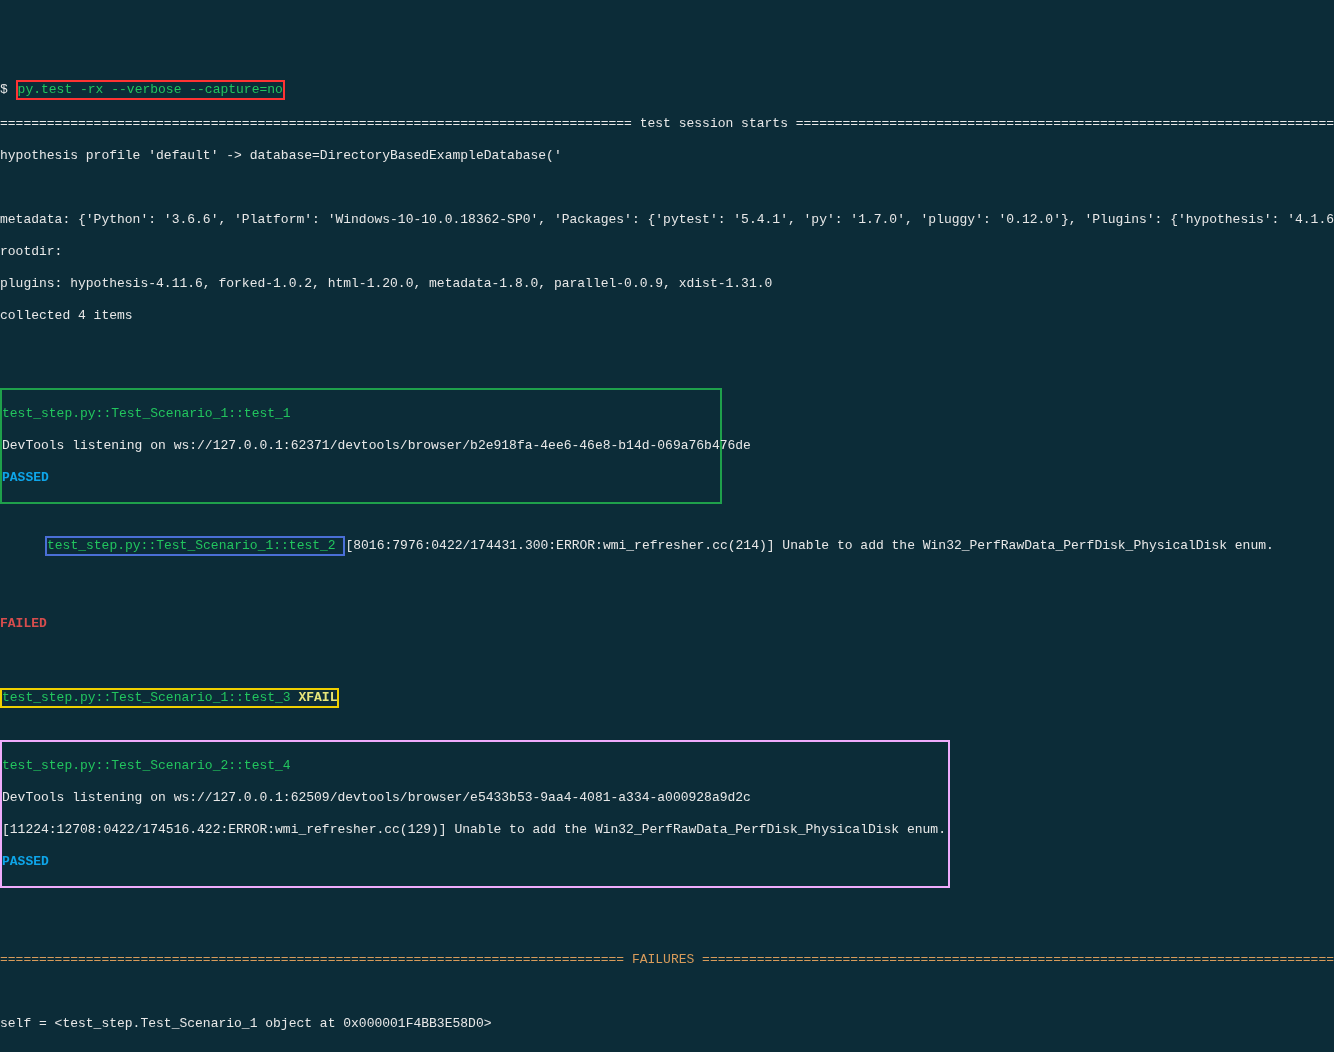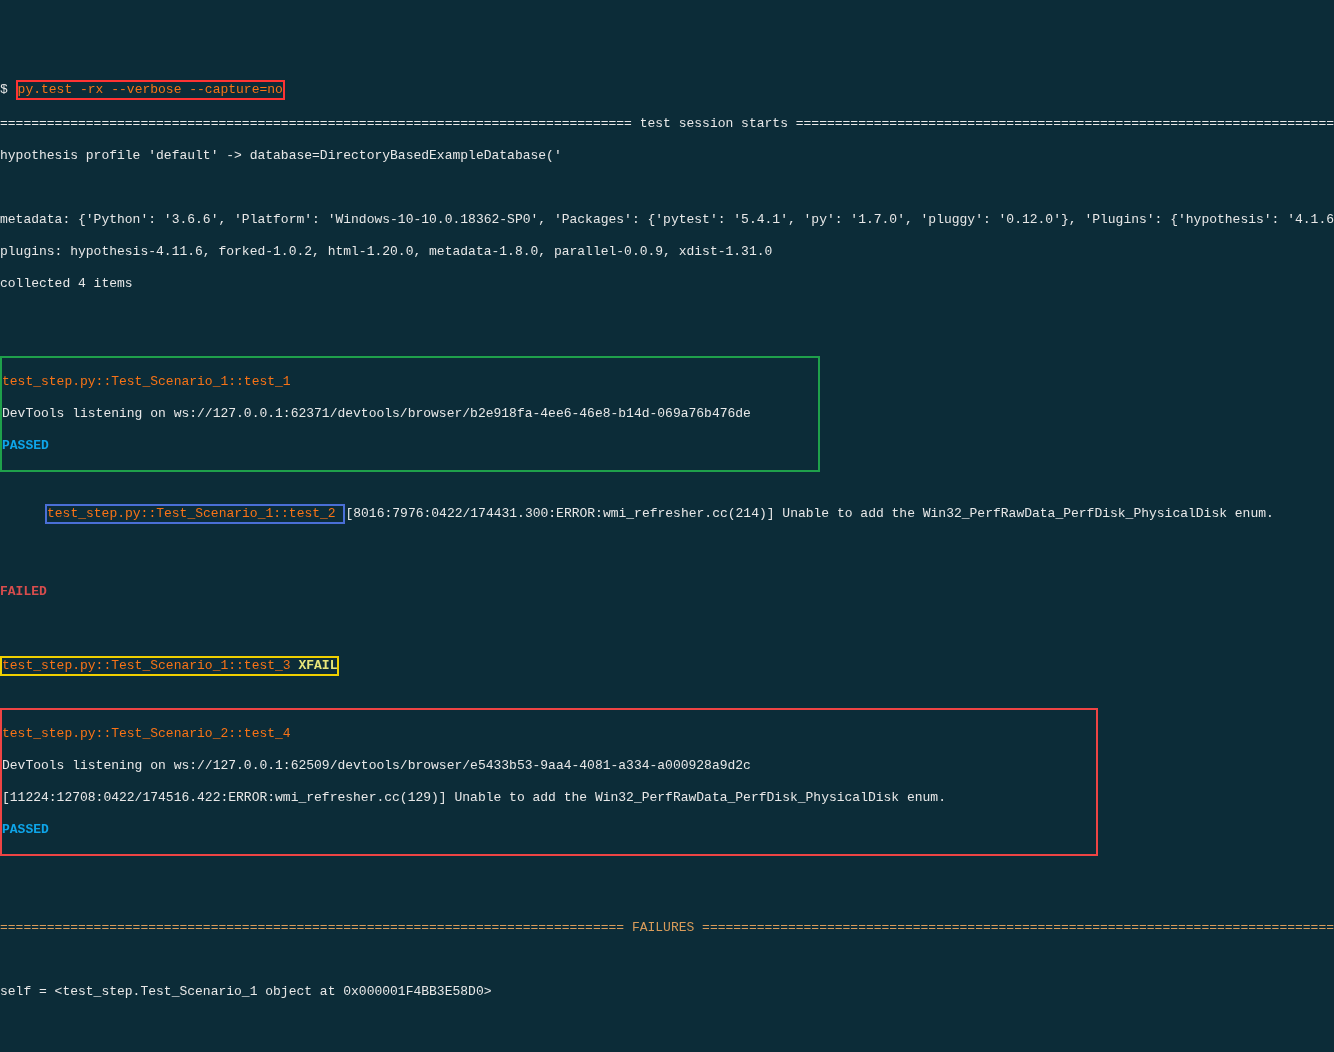--- a/index.html
+++ b/index.html
@@ -7,54 +7,55 @@
     background: #0c2c38;
     color: #d4d4d4;
     font-family: "Consolas", "Courier New", monospace;
     font-size: 13px;
     line-height: 16px;
     white-space: pre;
     overflow-x: auto;
     width: 1334px;
     padding-bottom: 10px;
   }
-  .cyan { color: #f97316; }
+  .cyan { color: #22c55e; }
   .white { color: #e8e8e8; }
   .orange { color: #d99c5b; }
   .yellow { color: #e8e67a; font-weight: bold; }
   .greenbold { color: #0ea5e9; font-weight: bold; }
   .redbold { color: #d84d4d; font-weight: bold; margin-top: 44px; }
   .line { display: block; }
   .box-red { border: 2px solid #ff3333; display: inline-block; }
   .box-blue { border: 2px solid #4a6fd6; display: inline-block; margin-left: 45px; }
   .box-yellow { border: 2px solid #f0d000; display: inline-block; margin-top: 24px; }
 
   
   .box-green-wide {
-    border: 2px solid #ef4444;
+    border: 2px solid #f0abfc;
     display: block;
-    width: 1098px;
+    width: 950px;
   }
   .box-green-wide2 {
     border: 2px solid #1fa04b;
     display: block;
-    width: 820px;
+    width: 722px;
   }
 </style>
 </head>
 <body>
 
 
 
 <div>
 <span class="line"><span class="white">$ </span><span class="box-red"><span class="cyan">py.test -rx --verbose --capture=no</span></span></span>
 <span class="line white">================================================================================= test session starts ==================================================================================</span>
 <span class="line white">hypothesis profile 'default' -&gt; database=DirectoryBasedExampleDatabase('</span>
 <span class="line">&nbsp;</span>
 <span class="line white">metadata: {'Python': '3.6.6', 'Platform': 'Windows-10-10.0.18362-SP0', 'Packages': {'pytest': '5.4.1', 'py': '1.7.0', 'pluggy': '0.12.0'}, 'Plugins': {'hypothesis': '4.1.6', 'forked': '1.0.2', 'html': '1.20.0', 'metadata': '1.8.0', 'parallel': '0.0.9', 'xdist': '1.31.0'}}</span>
+<span class="line white">rootdir:</span>
 <span class="line white">plugins: hypothesis-4.11.6, forked-1.0.2, html-1.20.0, metadata-1.8.0, parallel-0.0.9, xdist-1.31.0</span>
 <span class="line white">collected 4 items</span>
 <span class="line">&nbsp;</span>
 
 <div class="box-green-wide2">
 <span class="line cyan">test_step.py::Test_Scenario_1::test_1</span>
 <span class="line white">DevTools listening on ws://127.0.0.1:62371/devtools/browser/b2e918fa-4ee6-46e8-b14d-069a76b476de</span>
 <span class="line greenbold">PASSED</span>
 </div>
 

